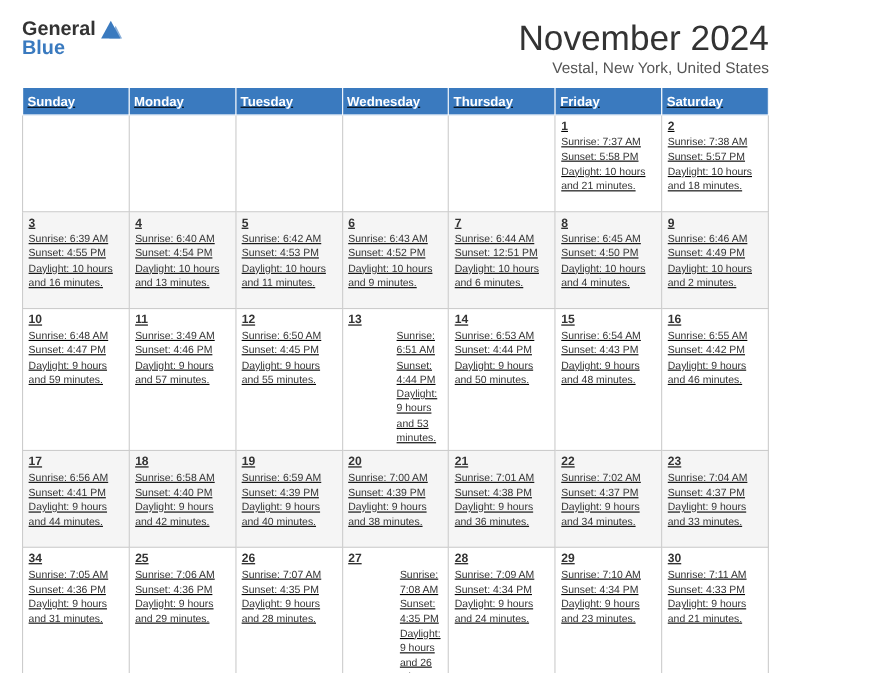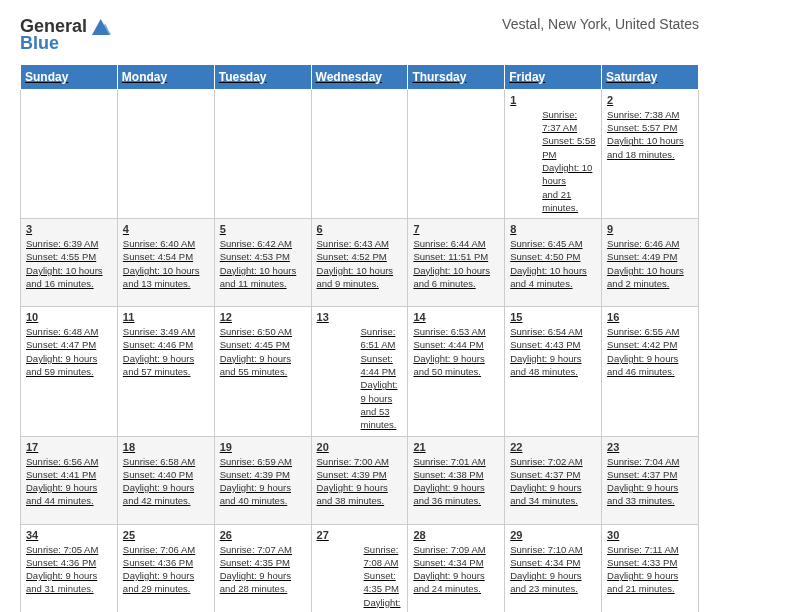--- a/index.html
+++ b/index.html
@@ -98,20 +98,21 @@
           <span class="logo-text">General</span>
           <svg class="logo-icon" viewBox="0 0 30 30" xmlns="http://www.w3.org/2000/svg">
             <polygon points="4,26 16,4 28,26" fill="#3a7abf"></polygon>
             <polygon points="14,26 22,10 30,26" fill="#3a7abf" opacity="0.6"></polygon>
           </svg>
         </div>
         <span class="logo-text" style="color:#3a7abf;display:block;margin-top:-4px;">Blue</span>
       </div>
     </div>
     <div class="title-block">
+      <div class="month-title">November 2024</div>
       <div class="location">Vestal, New York, United States</div>
     </div>
   </div>
 
   <table>
     <thead>
       <tr>
       <th>Sunday</th>
           <th>Monday</th>
           <th>Tuesday</th>
@@ -123,21 +124,21 @@
     </thead>
     <tbody id="calendar-body">
     <tr>
           <td class="empty-cell"></td>
           <td class="empty-cell"></td>
           <td class="empty-cell"></td>
           <td class="empty-cell"></td>
           <td class="empty-cell"></td>
           <td>
             <span class="day-num">1</span>
-            <div class="day-info" style="white-space: pre-line; margin-left: 32px;">Sunrise: 7:37 AM
+            <div class="day-info" style="white-space: pre-line;">Sunrise: 7:37 AM
 Sunset: 5:58 PM
 Daylight: 10 hours
 and 21 minutes.</div>
           </td>
           <td>
             <span class="day-num">2</span>
             <div class="day-info" style="white-space: pre-line;">Sunrise: 7:38 AM
 Sunset: 5:57 PM
 Daylight: 10 hours
 and 18 minutes.</div>
@@ -168,21 +169,21 @@
           <td>
             <span class="day-num">6</span>
             <div class="day-info" style="white-space: pre-line;">Sunrise: 6:43 AM
 Sunset: 4:52 PM
 Daylight: 10 hours
 and 9 minutes.</div>
           </td>
           <td>
             <span class="day-num">7</span>
             <div class="day-info" style="white-space: pre-line;">Sunrise: 6:44 AM
-Sunset: 11:51 PM
+Sunset: 12:51 PM
 Daylight: 10 hours
 and 6 minutes.</div>
           </td>
           <td>
             <span class="day-num">8</span>
             <div class="day-info" style="white-space: pre-line;">Sunrise: 6:45 AM
 Sunset: 4:50 PM
 Daylight: 10 hours
 and 4 minutes.</div>
           </td>

